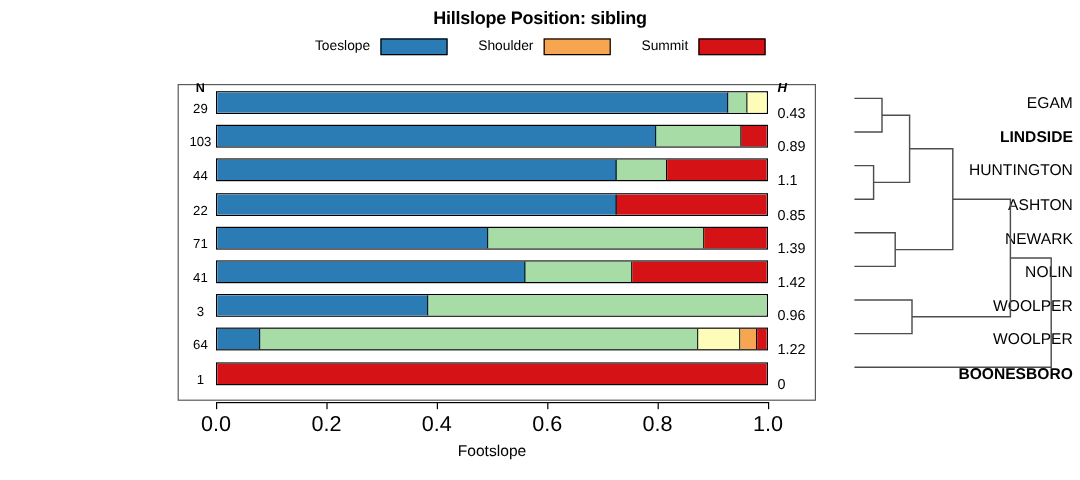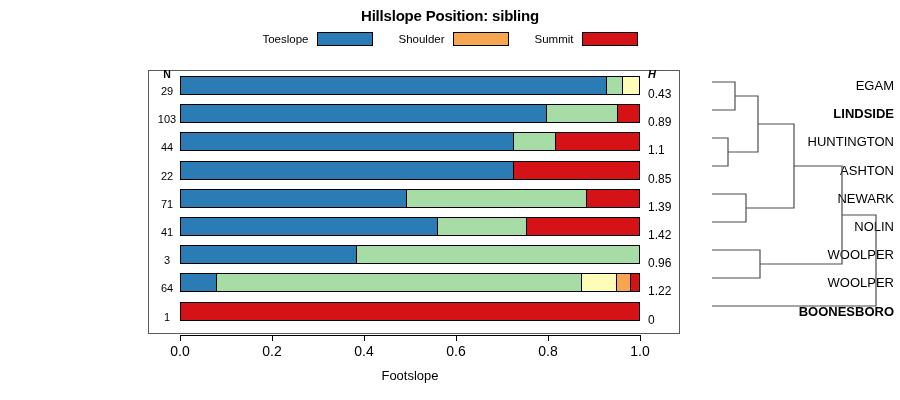--- a/index.html
+++ b/index.html
@@ -92,21 +92,21 @@
   .axis-line{
     position:absolute;
     height:1px;background:#000;
   }
   .tick{
     position:absolute;
     width:1px;height:6px;background:#000;
   }
   .tick-label{
     position:absolute;
-    font-size:14px;text-align:center;width:40px;
+    font-size:18px;text-align:center;width:40px;
   }
   .axis-title{
     position:absolute;
     font-size:13px;text-align:center;width:540px;
   }
 
   
   .dendro{position:absolute;left:690px;top:60px;width:210px;height:280px;}
   .dendro svg{display:block;}
 </style>

